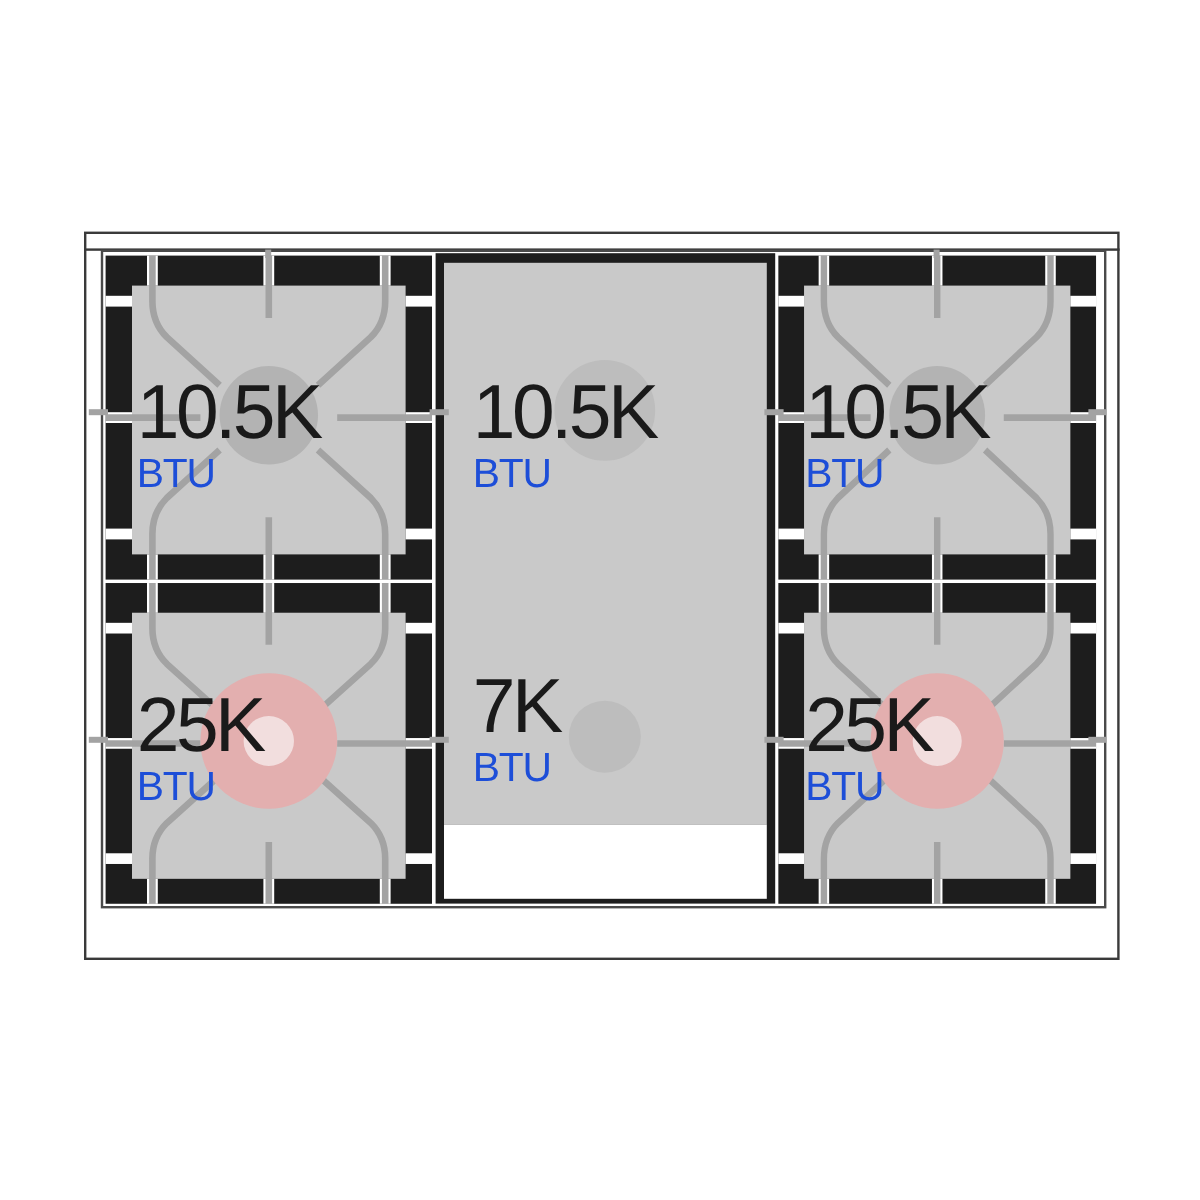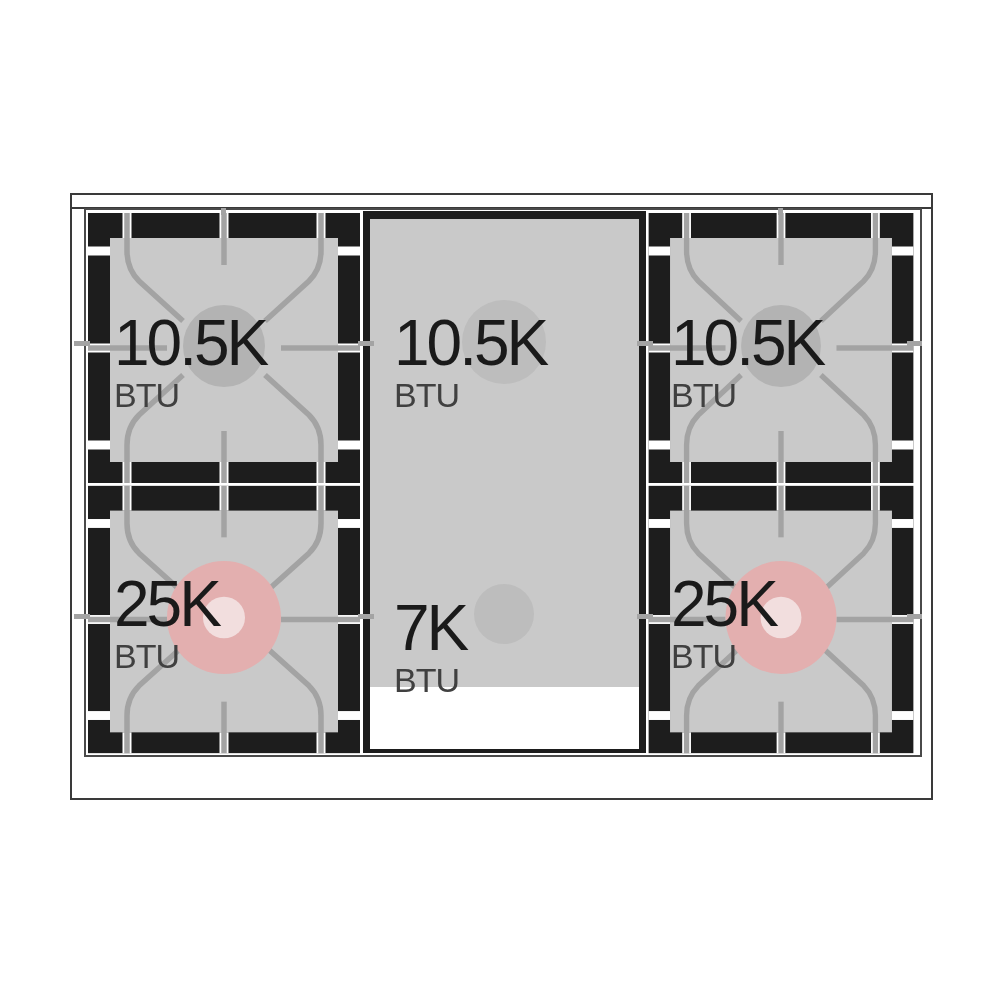--- a/index.html
+++ b/index.html
@@ -41,21 +41,21 @@
   .finger{stroke:var(--grate-line-gray);stroke-width:5.5;fill:none;}
   .circle-gray{fill:var(--burner-circle-gray);}
   .circle-pink{fill:var(--burner-circle-pink);}
   .circle-pink-hole{fill:var(--burner-circle-pink-center);}
 
   .finger-ext{background:var(--grate-line-gray);height:5px;}
 
   
   .burner-label{width:220px;text-align:left;color:var(--label-text);}
   .power{font-size:64px;line-height:64px;letter-spacing:-3px;color:var(--label-text);}
-  .unit{font-size:34px;line-height:34px;letter-spacing:-1px;margin-top:3px;color:#404040;}
+  .unit{font-size:34px;line-height:34px;letter-spacing:-1px;margin-top:3px;color:#1d4ed8;}
 </style>
 </head>
 <body>
 
 <svg width="0" height="0" style="position:absolute" aria-hidden="true">
   <defs>
     <g id="grate-base">
       <rect class="grate-bg" x="0" y="0" width="272" height="270"></rect>
       <rect class="grate-inner" x="22" y="25" width="228" height="224"></rect>
 
@@ -144,21 +144,21 @@
 <div class="abs burner-label" style="left:671px;top:311px;">
   <div class="power">10.5K</div>
   <div class="unit">BTU</div>
 </div>
 
 <div class="abs burner-label" style="left:114px;top:572px;">
   <div class="power">25K</div>
   <div class="unit">BTU</div>
 </div>
 
-<div class="abs burner-label" style="left:394px;top:596px;">
+<div class="abs burner-label" style="left:394px;top:556px;">
   <div class="power">7K</div>
   <div class="unit">BTU</div>
 </div>
 
 <div class="abs burner-label" style="left:671px;top:572px;">
   <div class="power">25K</div>
   <div class="unit">BTU</div>
 </div>
 
 </body></html>

